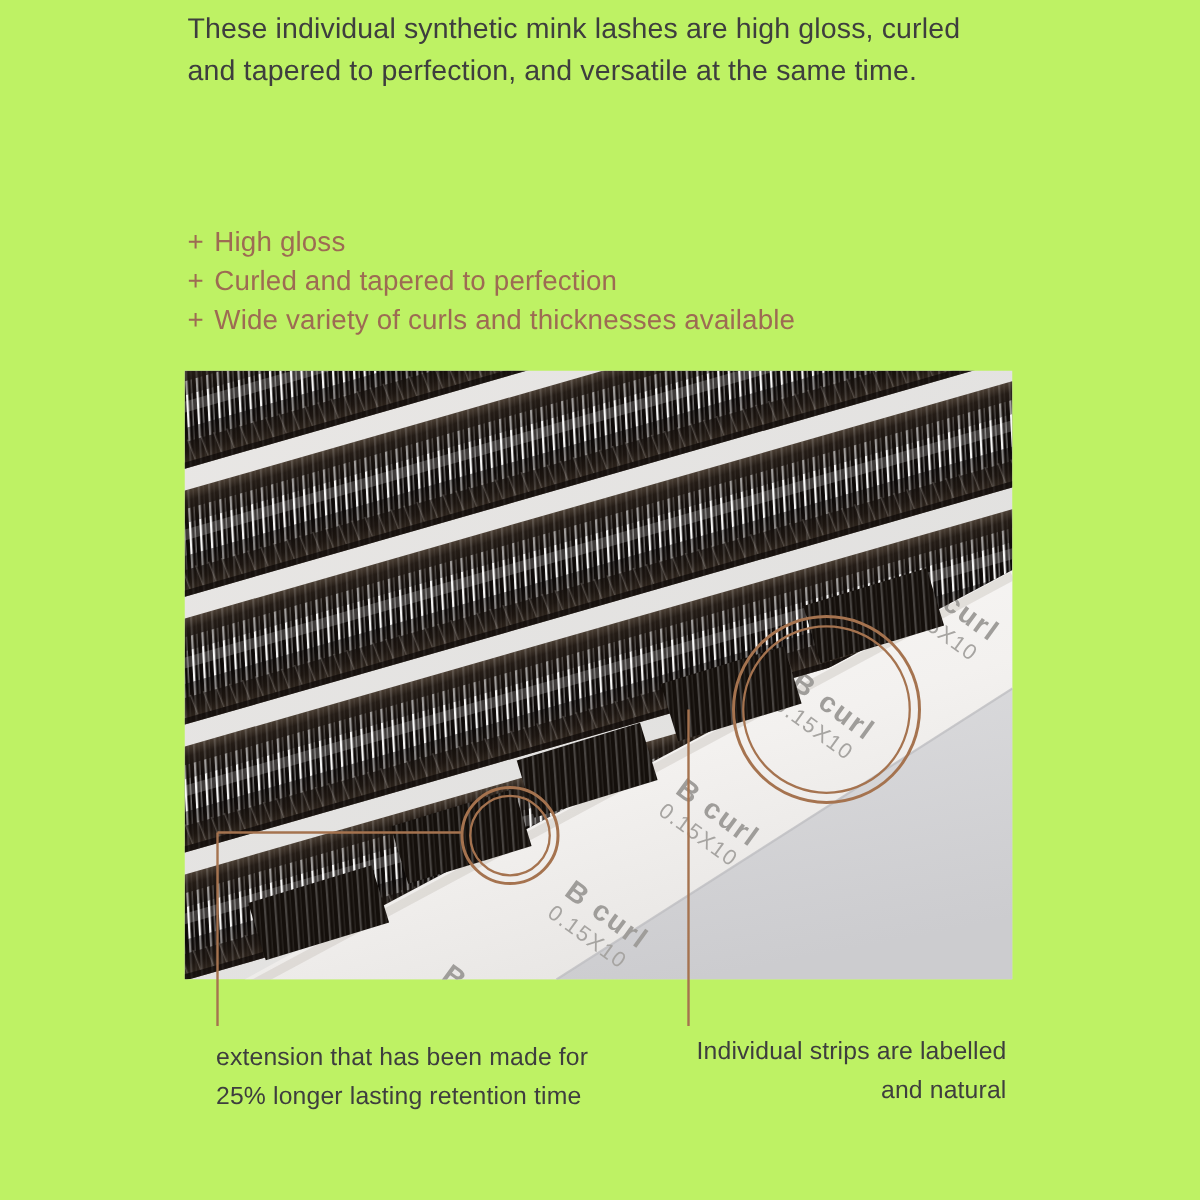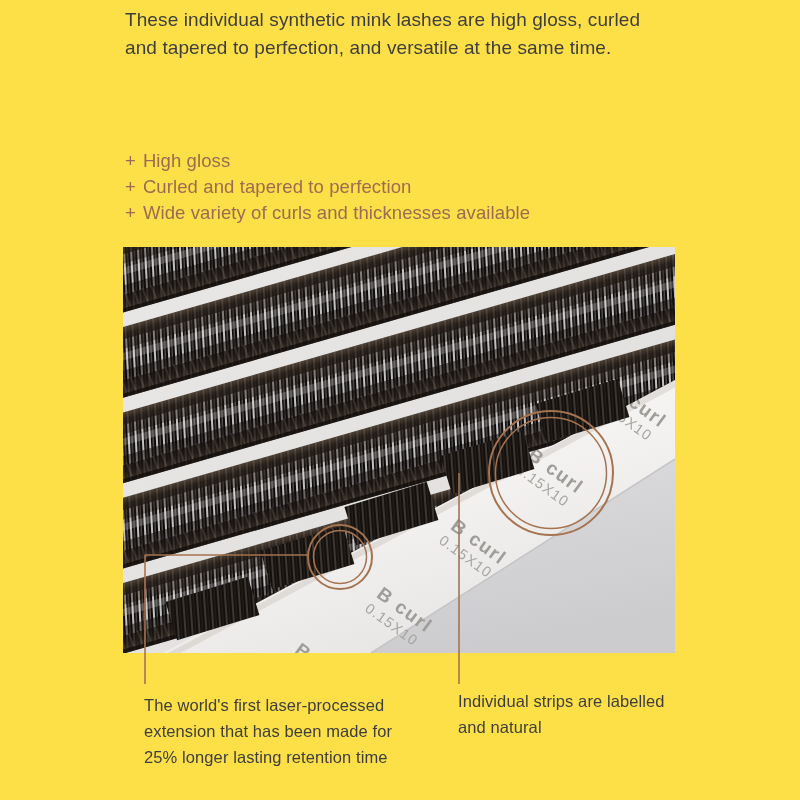--- a/index.html
+++ b/index.html
@@ -1,17 +1,17 @@
 <!DOCTYPE html>
 <html><head>
 <meta charset="utf-8">
 <style>
   html,body{margin:0;padding:0;background:#ffffff;}
   body{width:800px;height:800px;font-family:"Liberation Sans",sans-serif;-webkit-font-smoothing:antialiased;}
-  .page{position:relative;width:800px;height:800px;background:#fde047;overflow:hidden;}
+  .page{position:relative;width:800px;height:800px;background:#bef264;overflow:hidden;}
 
   
   .intro{position:absolute;left:125px;top:6px;width:560px;color:#3e3e3e;
          font-size:19px;line-height:28px;letter-spacing:.1px;}
   .intro .para{margin:0 0 13px 0;}
   .ln{display:block;}
 
   
   .features{position:absolute;left:125px;top:148px;margin:0;padding:0;list-style:none;
             color:#9d6b53;font-size:18.5px;line-height:26px;letter-spacing:.1px;}
@@ -24,21 +24,21 @@
   .photo-svg text{font-family:"Liberation Sans",sans-serif;}
   .lbl1{font-size:19px;font-weight:700;fill:#9f9d9a;letter-spacing:1.5px;}
   .lbl2{font-size:14.5px;font-weight:400;fill:#a6a4a1;letter-spacing:1px;}
 
   
   .annot{position:absolute;left:0;top:0;overflow:visible;pointer-events:none;}
 
   
   .caption{position:absolute;color:#3e3e3e;font-size:16.5px;line-height:26px;letter-spacing:.1px;}
   .caption-left{left:144px;top:692px;width:280px;}
-  .caption-right{left:458px;top:688px;width:235px;}
+  .caption-right{left:436px;top:688px;width:235px;text-align:right;}
 </style>
 </head>
 <body>
 
 <div class="page">
 
   <section class="intro">
     <p class="para">
       <span class="ln">These individual synthetic mink lashes are high gloss, curled</span>
       <span class="ln">and tapered to perfection, and versatile at the same time.</span>
@@ -220,21 +220,20 @@
         <circle cx="428" cy="226" r="62" stroke-width="2"></circle>
         <circle cx="428" cy="226" r="55.5" stroke-width="1.5"></circle>
         <line x1="22" y1="308" x2="185" y2="308" stroke-width="1.6"></line>
         <line x1="22" y1="308" x2="22" y2="437" stroke-width="1.6"></line>
         <line x1="336" y1="226" x2="336" y2="437" stroke-width="1.6"></line>
       </g>
     </svg>
   </figure>
 
   <div class="caption caption-left">
-    <span class="ln">The world's first laser-processed</span>
     <span class="ln">extension that has been made for</span>
     <span class="ln">25% longer lasting retention time</span>
   </div>
   <div class="caption caption-right">
     <span class="ln">Individual strips are labelled</span>
     <span class="ln">and natural</span>
   </div>
 
 </div>
 

